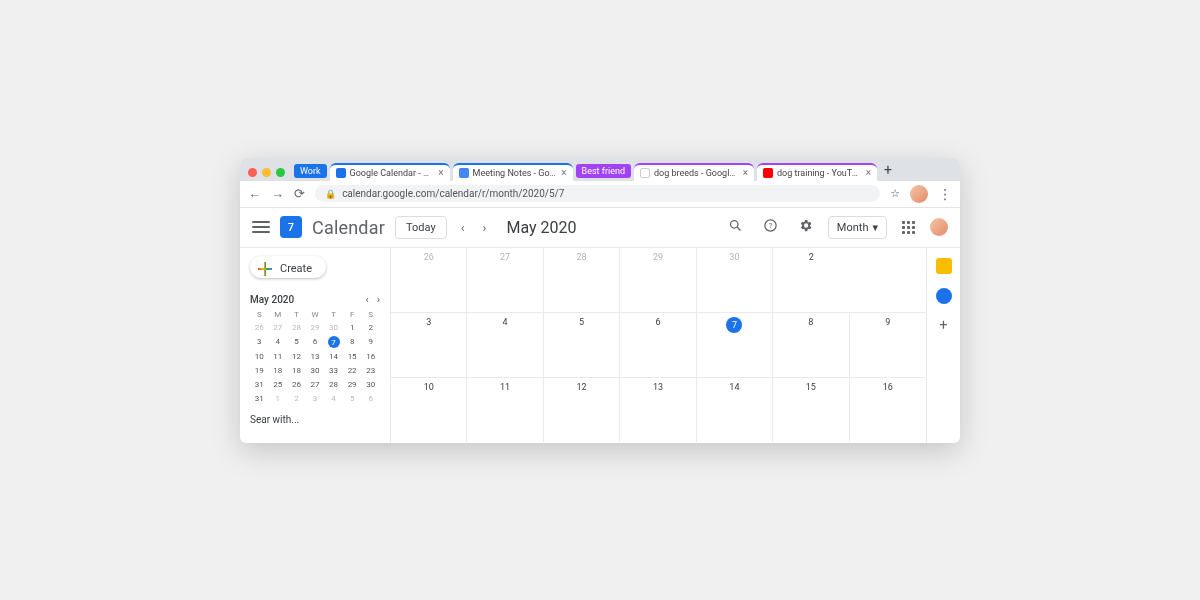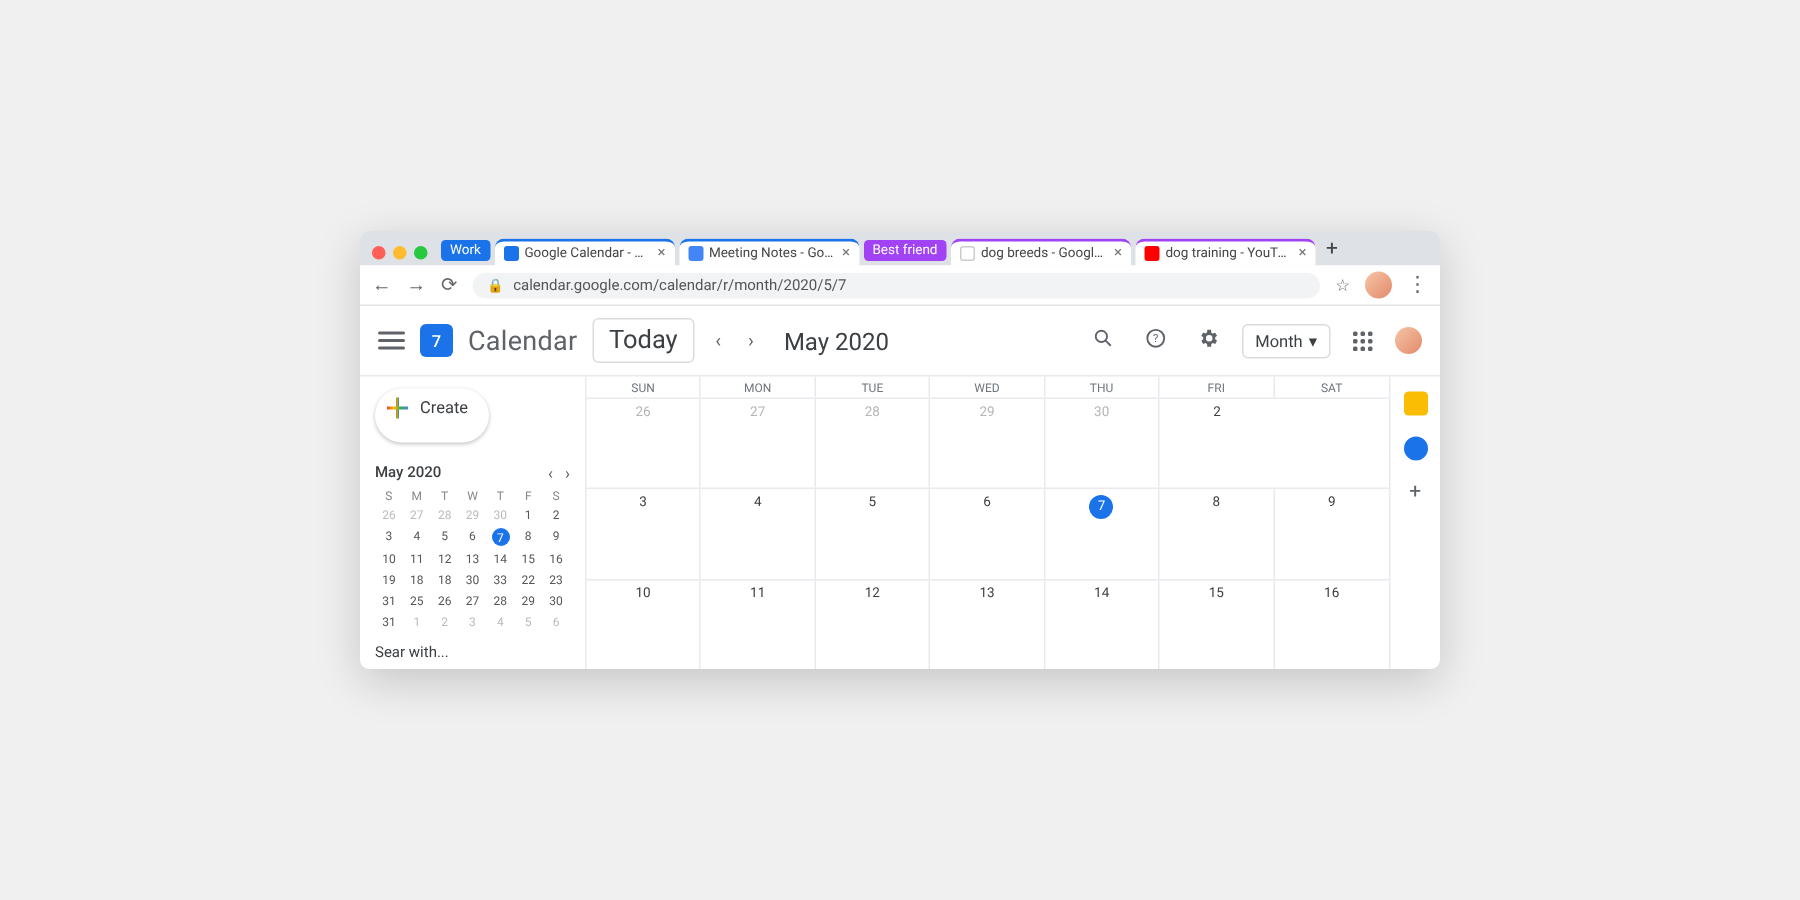--- a/index.html
+++ b/index.html
@@ -60,34 +60,34 @@
 
   .app-header{
     display:flex;align-items:center;padding:8px 12px;gap:10px;
     border-bottom:1px solid #e8eaed;
   }
   .hamburger{width:18px;display:flex;flex-direction:column;gap:3px}
   .hamburger span{height:2px;background:#5f6368;border-radius:1px}
   .cal-logo{width:22px;height:22px;background:#1a73e8;border-radius:4px;color:#fff;
     display:flex;align-items:center;justify-content:center;font-size:11px;font-weight:500}
   .app-name{font-size:18px;color:#5f6368;letter-spacing:0.2px}
-  .today-btn{border:1px solid #dadce0;border-radius:4px;padding:4px 10px;font-size:17px;color:#3c4043}
+  .today-btn{border:1px solid #dadce0;border-radius:4px;padding:4px 10px;font-size:11px;color:#3c4043}
   .chev{color:#5f6368;font-size:13px;padding:0 4px}
   .month-title{font-size:16px;color:#3c4043;margin-left:6px}
   .flex-spacer{flex:1}
   .hdr-ico{color:#5f6368;font-size:14px;padding:0 5px}
   .view-btn{border:1px solid #dadce0;border-radius:4px;padding:4px 8px;font-size:11px;color:#3c4043;display:flex;align-items:center;gap:4px}
   .apps-grid{display:grid;grid-template-columns:repeat(3,3px);grid-template-rows:repeat(3,3px);gap:2px}
   .apps-grid span{background:#5f6368;border-radius:1px}
 
   .body-row{display:flex;height:195px}
   .sidebar{width:150px;padding:8px 10px 6px 10px;position:relative}
   .create-btn{
     display:inline-flex;gap:8px;border-radius:20px;
-    box-shadow:0 1px 3px rgba(0,0,0,0.25);padding:6px 14px 16px 8px;background:#fff;
+    box-shadow:0 1px 3px rgba(0,0,0,0.25);padding:6px 14px 2px 8px;background:#fff;
   }
   .plus-ic{position:relative;width:14px;height:14px}
   .plus-ic::before,.plus-ic::after{content:"";position:absolute;background:linear-gradient(90deg,#ea4335,#fbbc04,#34a853,#4285f4)}
   .plus-ic::before{left:6px;top:0;width:2px;height:14px}
   .plus-ic::after{top:6px;left:0;height:2px;width:14px}
   .create-lbl{font-size:11px;color:#3c4043}
   .mini-head{display:flex;align-items:center;justify-content:space-between;margin:14px 0 4px 0}
   .mini-title{font-size:10px;color:#3c4043;font-weight:500}
   .mini-nav{display:flex;gap:8px;color:#5f6368;font-size:11px}
   .mini-grid{display:grid;grid-template-columns:repeat(7,1fr);font-size:8px;color:#555;text-align:center;row-gap:3px}
@@ -275,29 +275,20 @@
           <div class="d next">2</div>
           <div class="d next">3</div>
           <div class="d next">4</div>
           <div class="d next">5</div>
           <div class="d next">6</div>
         </div>
       <div class="meetwith">Sear with...</div>
     </div>
 
     <div class="main-grid">
-      <div class="day-row" id="main-dh">
-          <div class="cell">SUN</div>
-          <div class="cell">MON</div>
-          <div class="cell">TUE</div>
-          <div class="cell">WED</div>
-          <div class="cell">THU</div>
-          <div class="cell">FRI</div>
-          <div class="cell">SAT</div>
-        </div>
       <div id="main-rows" style="flex:1;display:flex;flex-direction:column">
           <div class="date-row">
             <div class="date-cell prev">26</div>
             <div class="date-cell prev">27</div>
             <div class="date-cell prev">28</div>
             <div class="date-cell prev">29</div>
             <div class="date-cell prev">30</div>
             <div class="date-cell">2</div>
           </div>
           <div class="date-row">

